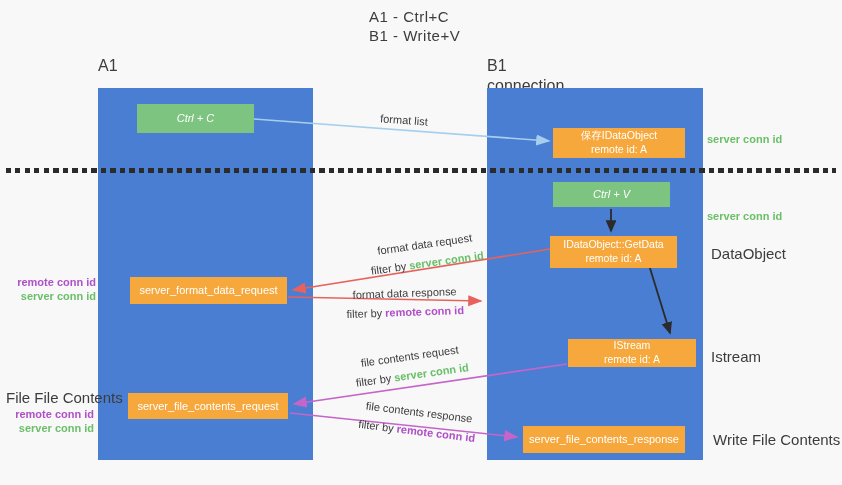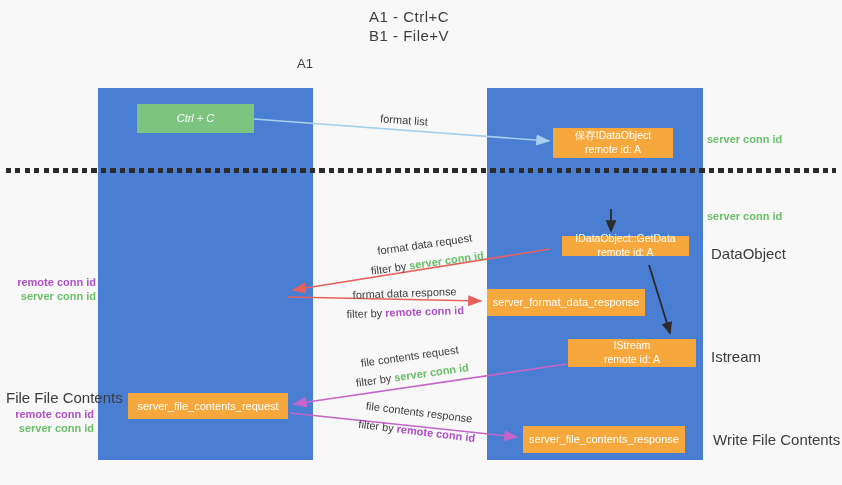--- a/index.html
+++ b/index.html
@@ -4,21 +4,21 @@
 <style>
   :root{
     --lane-blue:#4a7ed2; --node-green:#7cc47f; --node-orange:#f6a83c;
     --arrow-blue:#a5cfec; --arrow-red:#e7625c; --arrow-magenta:#c565c9; --arrow-black:#2b2b2b;
     --accent-green:#6abf69; --accent-purple:#b050c8; --text-dark:#3c3c3c; --background:#f8f8f8;
   }
   html,body{margin:0;padding:0;}
   body{background:var(--background,#f8f8f8);font-family:"Liberation Sans",sans-serif;}
   .canvas{position:relative;width:842px;height:485px;background:var(--background,#f8f8f8);overflow:hidden;padding-left:36px;}
   .title{position:absolute;left:369px;top:8px;font-size:15px;line-height:1.25;color:var(--text-dark,#3c3c3c);letter-spacing:.5px;}
-  .lane-header{position:absolute;top:56px;text-align:right;font-size:13px;line-height:1.25;color:var(--text-dark,#3c3c3c);}
+  .lane-header{position:absolute;top:56px;text-align:left;font-size:16px;line-height:1.25;color:var(--text-dark,#3c3c3c);}
   .lane{position:absolute;top:88px;height:372px;background:var(--lane-blue,#4a7ed2);}
   .lane-left{left:98px;width:215px;}
   .lane-right{left:487px;width:216px;}
   .divider{position:absolute;left:6px;top:168px;width:830px;height:5px;
     background:repeating-linear-gradient(90deg,var(--arrow-black,#2b2b2b) 0 5px,transparent 5px 9.5px);}
   .node{position:absolute;display:flex;flex-direction:column;align-items:center;justify-content:center;
     color:#fff;text-align:center;font-size:11px;line-height:1.3;}
   .node.green{background:var(--node-green,#7cc47f);font-style:italic;}
   .node.orange{background:var(--node-orange,#f6a83c);}
   .node .l2{font-size:10.5px;}
@@ -37,25 +37,29 @@
   .st-mag{stroke:var(--arrow-magenta,#c565c9);} .mk-mag{fill:var(--arrow-magenta,#c565c9);}
   .st-blk{stroke:var(--arrow-black,#2b2b2b);}   .mk-blk{fill:var(--arrow-black,#2b2b2b);}
 </style>
 </head>
 <body>
 
 <div class="canvas">
 
   <div class="title">
     <div>A1 - Ctrl+C</div>
-    <div>B1 - File+V</div>
+    <div>B1 - Write+V</div>
   </div>
 
   <div class="lane-header" style="left:98px;width:215px;">
     <div>A1</div>
+  </div>
+  <div class="lane-header" style="left:487px;width:216px;">
+    <div>B1</div>
+    <div>connection</div>
   </div>
 
   <div class="lane lane-left"></div>
   <div class="lane lane-right"></div>
 
   <div class="divider"></div>
 
   <svg class="arrows" width="842" height="485" viewBox="0 0 842 485">
     <defs>
       <marker id="mBlue" markerWidth="10" markerHeight="8" refX="8" refY="3.5" orient="auto">
@@ -77,35 +81,38 @@
     <line x1="550" y1="249" x2="293" y2="290" class="st-red" stroke-width="1.6" marker-end="url(#mRed)"></line>
     <line x1="288" y1="297" x2="481" y2="301" class="st-red" stroke-width="1.6" marker-end="url(#mRed)"></line>
     <line x1="567" y1="364" x2="294" y2="404" class="st-mag" stroke-width="1.6" marker-end="url(#mMag)"></line>
     <line x1="290" y1="413" x2="517" y2="437" class="st-mag" stroke-width="1.6" marker-end="url(#mMag)"></line>
   </svg>
 
   <div class="node green" style="left:137px;top:104px;width:117px;height:29px;">
     <span>Ctrl + C</span>
   </div>
 
-  <div class="node orange" style="left:553px;top:128px;width:120px;height:30px;">
+  <div class="node orange" style="left:553px;top:128px;width:132px;height:30px;">
     <span class="l2">保存IDataObject</span>
     <span class="l2">remote id: A</span>
   </div>
 
+  <div class="node green" style="left:553px;top:182px;width:117px;height:25px;">
+    <span>Ctrl + V</span>
+  </div>
 
-  <div class="node orange" style="left:550px;top:236px;width:127px;height:20px;margin-left:12px;">
+  <div class="node orange" style="left:550px;top:236px;width:127px;height:32px;">
     <span class="l2">IDataObject::GetData</span>
     <span class="l2">remote id: A</span>
   </div>
 
+  <div class="node orange" style="left:130px;top:277px;width:157px;height:27px;">
+    <span>server_format_data_request</span>
+  </div>
 
-  <div class="node orange" style="left:487px;top:289px;width:158px;height:27px;">
-    <span>server_format_data_response</span>
-  </div>
 
   <div class="node orange" style="left:568px;top:339px;width:128px;height:28px;">
     <span class="l2">IStream</span>
     <span class="l2">remote id: A</span>
   </div>
 
   <div class="node orange" style="left:128px;top:393px;width:160px;height:26px;">
     <span>server_file_contents_request</span>
   </div>
 

